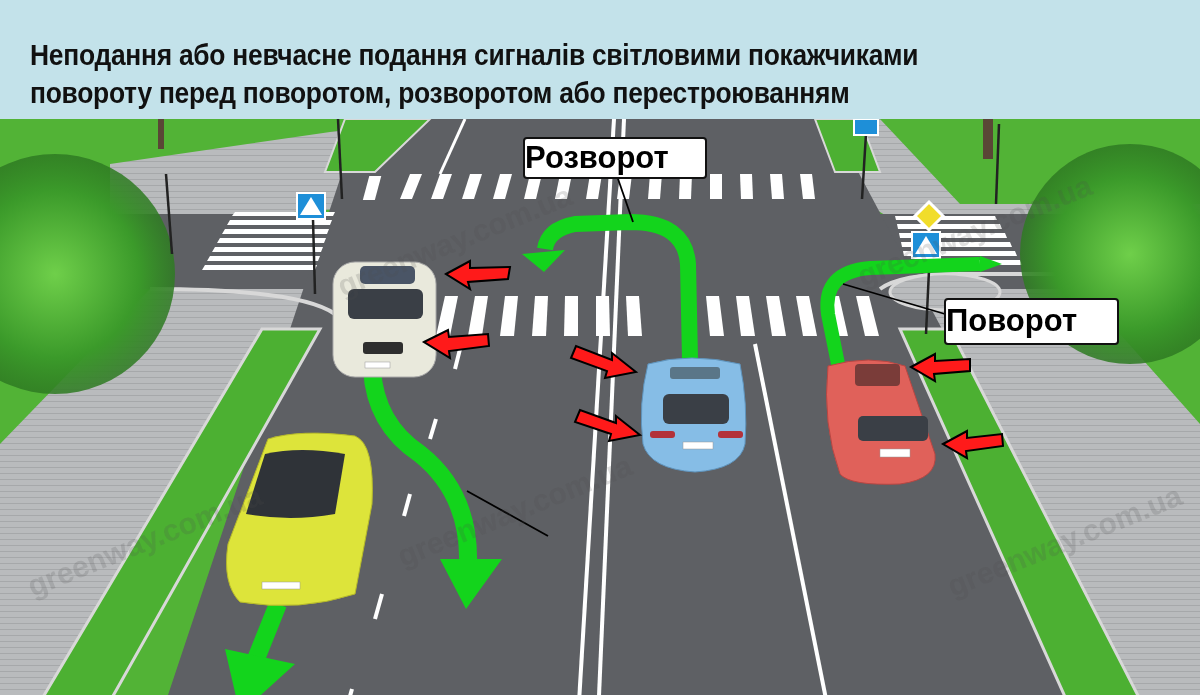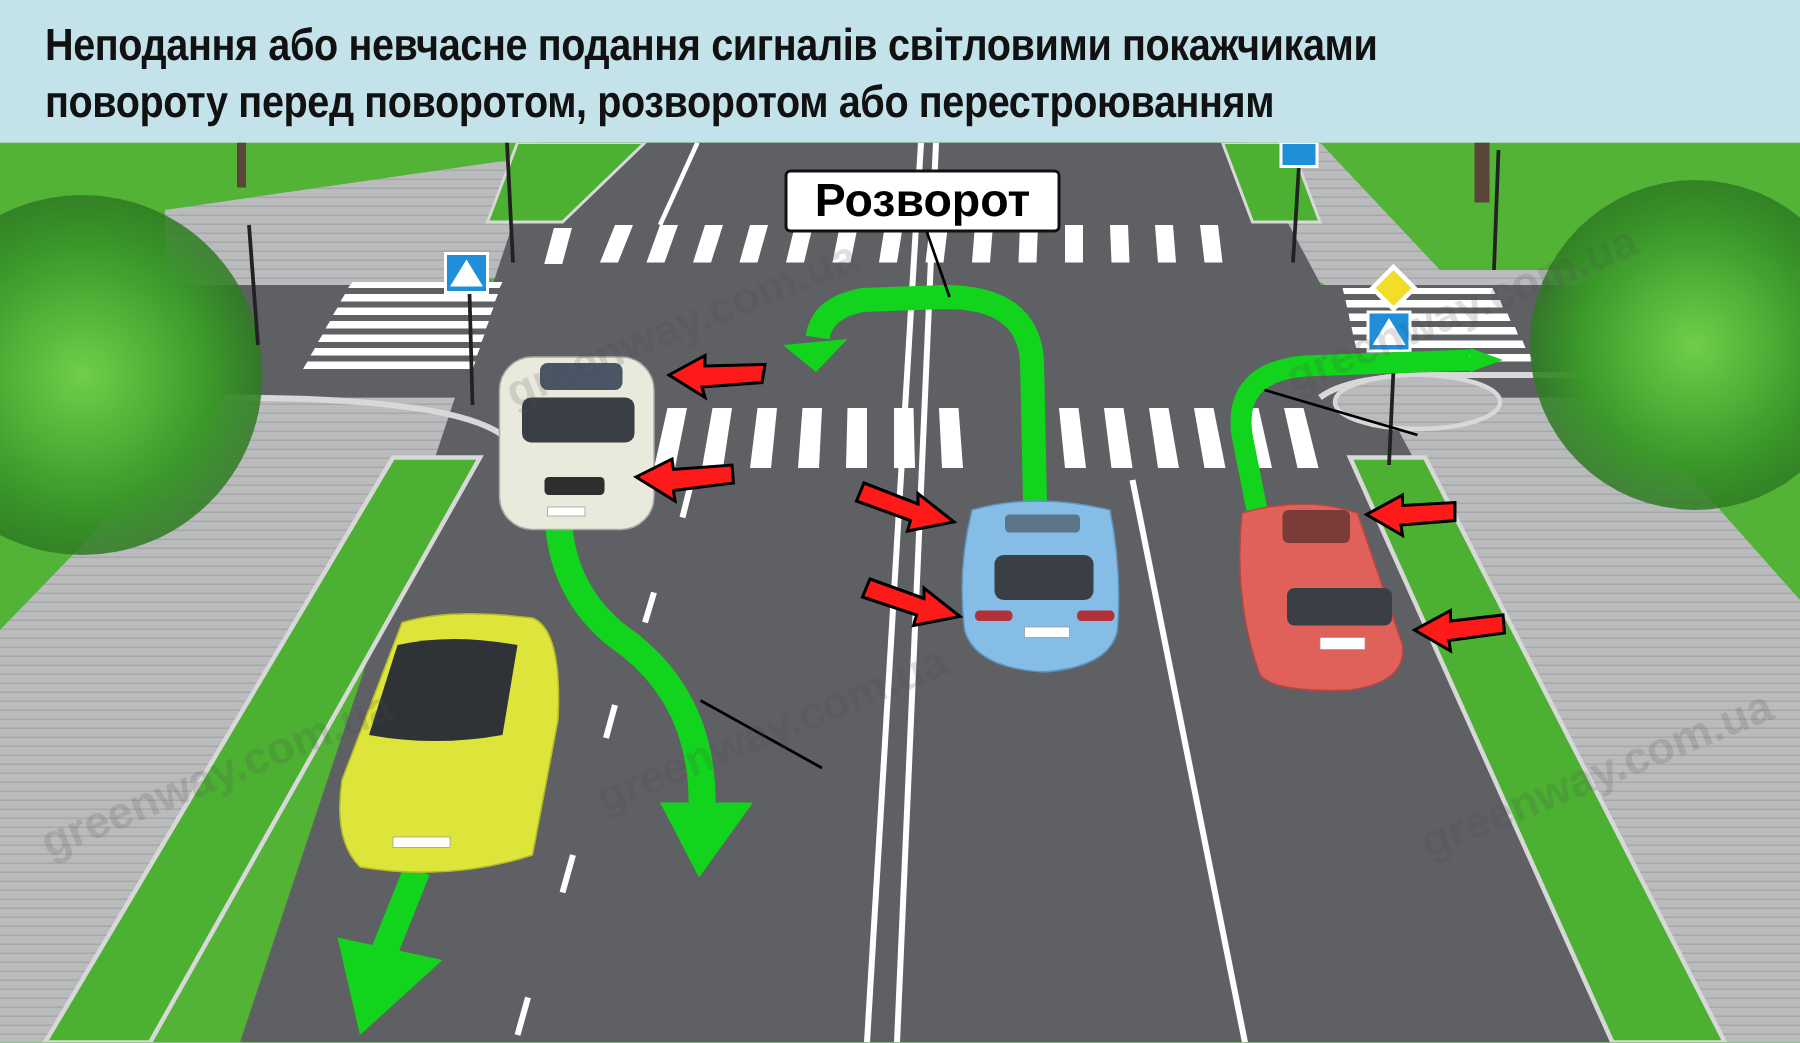--- a/index.html
+++ b/index.html
@@ -1,22 +1,22 @@
 <!DOCTYPE html>
 <html><head>
 <meta charset="utf-8">
 <style>
   html, body { margin: 0; padding: 0; }
   body { width: 1200px; height: 695px; overflow: hidden; background: #c3e2ea; font-family: "Liberation Sans", sans-serif; }
-  .frame { position: relative; width: 1200px; height: 533px; }
+  .frame { position: relative; width: 1200px; height: 533px; margin-top: 24px; }
   .title-bar { position: absolute; left: 0; top: 0; width: 1200px; height: 95px; background: #c3e2ea; box-sizing: border-box; padding: 12px 0 0 30px; }
   .title-line { font-family: "Liberation Sans", sans-serif; font-weight: bold; font-size: 30px; line-height: 38px; color: #111; letter-spacing: -0.3px; transform: scaleX(0.88); transform-origin: left center; white-space: nowrap; }
   .scene { position: absolute; left: 0; top: 95px; width: 1200px; height: 600px; }
   .scene svg { display: block; }
-  .callout { position: absolute; background: #fff; border: 2px solid #111; border-radius: 4px; font-family: "Liberation Sans", sans-serif; font-weight: bold; color: #000; white-space: nowrap; box-sizing: border-box; text-align: center; }
+  .callout { position: absolute; background: #fff; border: 2px solid #111; border-radius: 4px; font-family: "Liberation Sans", sans-serif; font-weight: bold; color: #000; white-space: nowrap; box-sizing: border-box; text-align: left; }
   .watermark { position: absolute; font-family: "Liberation Sans", sans-serif; font-weight: bold; font-size: 30px; color: rgba(80,80,80,0.18); transform: rotate(-22deg); white-space: nowrap; pointer-events: none; }
 </style>
 </head>
 <body>
 
 <div class="frame">
 
   <div class="title-bar">
     <div class="title-line">Неподання або невчасне подання сигналів світловими покажчиками</div>
     <div class="title-line">повороту перед поворотом, розворотом або перестроюванням</div>
@@ -203,20 +203,21 @@
         <polygon points="943,420 967,407 967,414 1002,410 1003,422 966,427 967,434"></polygon>
       </g>
 
       <line x1="617" y1="152" x2="633" y2="198" stroke="#000" stroke-width="1.8"></line>
       <line x1="945" y1="290" x2="843" y2="260" stroke="#000" stroke-width="1.8"></line>
       <line x1="548" y1="512" x2="467" y2="467" stroke="#000" stroke-width="1.8"></line>
     </svg>
   </div>
 
   <div class="callout" style="left:523px; top:113px; width:184px; height:42px; font-size:31px; line-height:37px;">Розворот</div>
+  <div class="callout" style="left:944px; top:274px; width:175px; height:47px; font-size:31px; line-height:42px;">Поворот</div>
 
   <div class="watermark" style="left:330px; top:200px;">greenway.com.ua</div>
   <div class="watermark" style="left:20px; top:500px;">greenway.com.ua</div>
   <div class="watermark" style="left:390px; top:470px;">greenway.com.ua</div>
   <div class="watermark" style="left:940px; top:500px;">greenway.com.ua</div>
   <div class="watermark" style="left:850px; top:190px;">greenway.com.ua</div>
 
 </div>
 
 </body></html>

